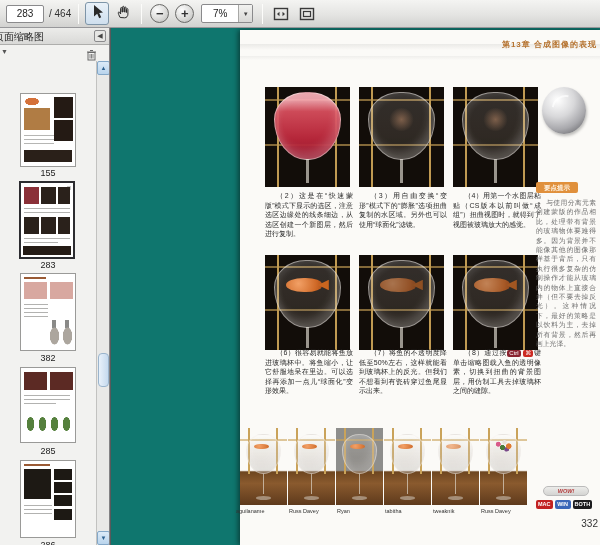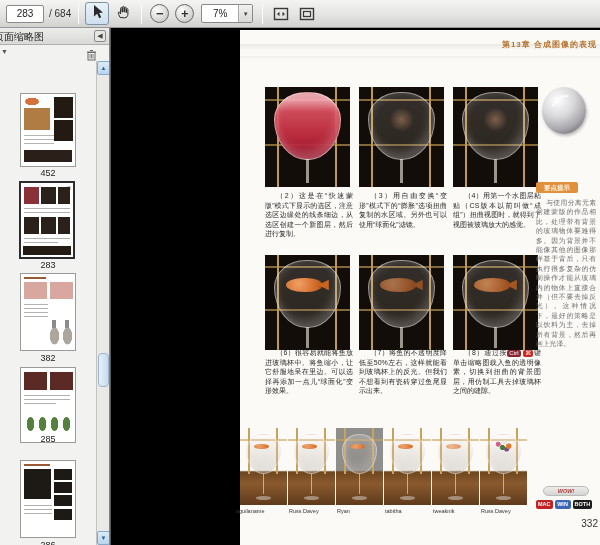--- a/index.html
+++ b/index.html
@@ -104,21 +104,21 @@
   #sb-scroll{position:absolute;right:0;top:33px;bottom:0;width:13px;background:#e9e9e7;border-left:1px solid #c2c2c0;}
   .sb-arrow{position:absolute;left:0;width:13px;height:14px;background:linear-gradient(180deg,#dcebf8,#b9d4ec);
     border:1px solid #84a8c8;display:flex;align-items:center;justify-content:center;
     font-size:6px;color:#2e618f;border-radius:2px;}
   #sb-up{top:0;}
   #sb-down{bottom:0;}
   #sb-thumbtrack{position:absolute;left:1px;top:292px;width:11px;height:34px;border:1px solid #9ab4cc;
     background:linear-gradient(90deg,#e8f1fa,#c6daee);border-radius:4px;}
 
   
-  #canvas{position:absolute;left:111px;top:28px;right:0;bottom:0;background:#000000;overflow:hidden;}
+  #canvas{position:absolute;left:111px;top:28px;right:0;bottom:0;background:#0f766e;overflow:hidden;}
   #pdfpage{position:absolute;left:129px;top:2px;width:362px;height:515px;background:#fbfaf7;
     box-shadow:-2px 0 5px rgba(0,0,0,.45);}
   .scanline{position:absolute;left:0;width:100%;background:linear-gradient(180deg,rgba(120,120,120,.25),rgba(120,120,120,0));}
   #chapter-header{position:absolute;right:5px;top:9px;font-size:8px;font-weight:bold;color:#b5722e;letter-spacing:1px;}
 
   
   .photo{position:absolute;overflow:hidden;background-color:#120d09;}
   .grid{background-image:
     linear-gradient(#c09a52,#c09a52),linear-gradient(#c09a52,#c09a52),
     linear-gradient(rgba(192,154,82,.65),rgba(192,154,82,.65)),linear-gradient(rgba(192,154,82,.65),rgba(192,154,82,.65));
@@ -191,21 +191,21 @@
   .badge.both{background:#1c1c1e;}
   #pagenum{position:absolute;right:4px;top:488px;font-size:10px;color:#333;}
 </style>
 </head>
 <body>
 
 <div id="app">
 
   <div id="toolbar">
     <input id="page-input" value="283" style="">
-    <span id="page-total">/ 684</span>
+    <span id="page-total">/ 464</span>
     <span class="tb-sep"></span>
     <div class="tb-btn active">
       <span>
         <svg width="13" height="15" viewBox="0 0 13 15">
             <path d="M3 1 L3 12.5 L6.2 9.8 L8.2 14.2 L10.2 13.2 L8.2 9 L12 8.5 Z" fill="#2a2a2a"></path>
           </svg>
       </span>
     </div>
     <div class="tb-btn">
       <span>
@@ -258,30 +258,30 @@
             <line x1="4" y1="1.5" x2="7" y2="1.5" stroke="#6a6a6a" stroke-width="1"></line>
             <line x1="4" y1="5" x2="4" y2="9.5" stroke="#6a6a6a" stroke-width=".8"></line>
             <line x1="5.5" y1="5" x2="5.5" y2="9.5" stroke="#6a6a6a" stroke-width=".8"></line>
             <line x1="7" y1="5" x2="7" y2="9.5" stroke="#6a6a6a" stroke-width=".8"></line>
           </svg>
       </span>
     </div>
 
     <div id="sb-list">
       <div class="thumb art282" style="top:32px;height:74px;"></div>
-      <div class="thumb-label" style="top:107px;">452</div>
+      <div class="thumb-label" style="top:107px;">155</div>
 
       <div class="thumb selected art283" style="top:120px;height:78px;"></div>
       <div class="thumb-label" style="top:199px;">283</div>
 
       <div class="thumb art284" style="top:212px;height:78px;"></div>
       <div class="thumb-label" style="top:292px;">382</div>
 
       <div class="thumb art285" style="top:306px;height:76px;"></div>
-      <div class="thumb-label" style="top:373px;">285</div>
+      <div class="thumb-label" style="top:385px;">285</div>
 
       <div class="thumb art286" style="top:399px;height:78px;"></div>
       <div class="thumb-label" style="top:479px;">286</div>
 
     </div>
 
     <div id="sb-scroll">
       <div class="sb-arrow" id="sb-up">▲</div>
       <div id="sb-thumbtrack"></div>
       <div class="sb-arrow" id="sb-down">▼</div>

